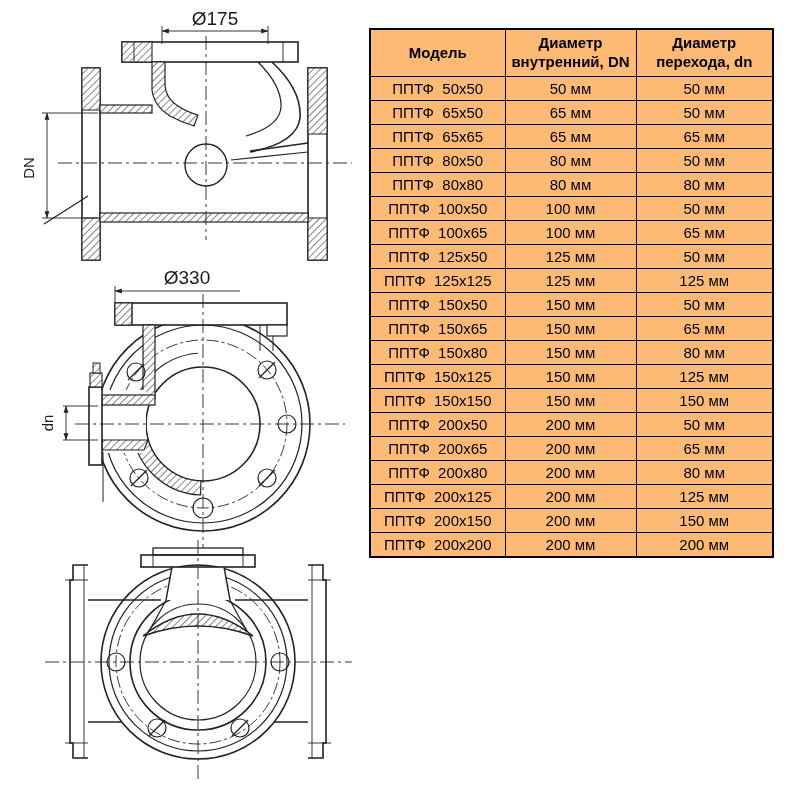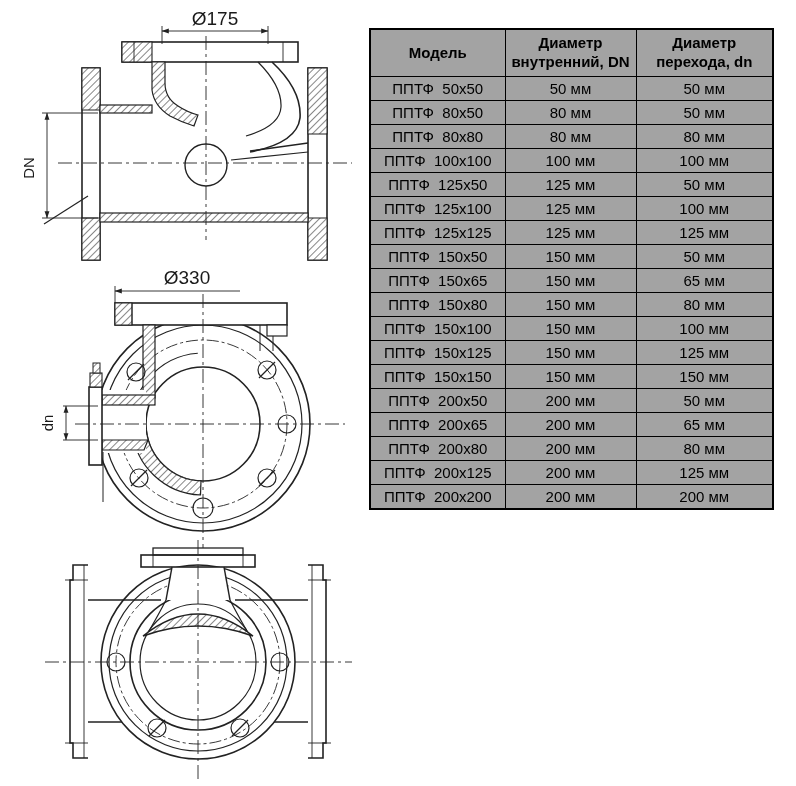--- a/index.html
+++ b/index.html
@@ -1,19 +1,19 @@
 <!DOCTYPE html>
 <html><head>
 <meta charset="utf-8">
 <style>
   html,body{margin:0;padding:0;background:#ffffff;}
   body{width:796px;height:786px;position:relative;font-family:"Liberation Sans",sans-serif;overflow:hidden;}
   .drawing-wrap{position:absolute;left:0;top:0;width:408px;height:786px;}
   .table-wrap{position:absolute;left:369px;top:28px;width:404px;}
-  table.spec{border-collapse:collapse;table-layout:fixed;width:403px;background:#a3a3a3;}
+  table.spec{border-collapse:collapse;table-layout:fixed;width:403px;background:#fdba74;}
   table.spec{border:2px solid #000;}
   table.spec th,table.spec td{border:1px solid #000;text-align:center;vertical-align:middle;color:#000;padding:0;}
   table.spec th{height:46px;font-size:15px;font-weight:bold;line-height:1.25;white-space:pre-line;}
   table.spec td{height:23px;font-size:15px;font-weight:normal;line-height:1;}
   table.spec td:first-child{white-space:pre;}
   svg text{fill:#1a1a1a;}
 </style>
 </head>
 <body>
 
@@ -219,70 +219,75 @@
 перехода, dn</th>
       </tr>
     </thead>
     <tbody>
         <tr>
           <td>ППТФ  50х50</td>
           <td>50 мм</td>
           <td>50 мм</td>
         </tr>
         <tr>
+          <td>ППТФ  65х50</td>
+          <td>65 мм</td>
+          <td>50 мм</td>
+        </tr>
+        <tr>
+          <td>ППТФ  65х65</td>
+          <td>65 мм</td>
+          <td>65 мм</td>
+        </tr>
+        <tr>
           <td>ППТФ  80х50</td>
           <td>80 мм</td>
           <td>50 мм</td>
         </tr>
         <tr>
           <td>ППТФ  80х80</td>
           <td>80 мм</td>
           <td>80 мм</td>
         </tr>
         <tr>
-          <td>ППТФ  100х100</td>
+          <td>ППТФ  100х50</td>
           <td>100 мм</td>
+          <td>50 мм</td>
+        </tr>
+        <tr>
+          <td>ППТФ  100х65</td>
           <td>100 мм</td>
+          <td>65 мм</td>
         </tr>
         <tr>
           <td>ППТФ  125х50</td>
           <td>125 мм</td>
           <td>50 мм</td>
         </tr>
         <tr>
-          <td>ППТФ  125х100</td>
-          <td>125 мм</td>
-          <td>100 мм</td>
-        </tr>
-        <tr>
           <td>ППТФ  125х125</td>
           <td>125 мм</td>
           <td>125 мм</td>
         </tr>
         <tr>
           <td>ППТФ  150х50</td>
           <td>150 мм</td>
           <td>50 мм</td>
         </tr>
         <tr>
           <td>ППТФ  150х65</td>
           <td>150 мм</td>
           <td>65 мм</td>
         </tr>
         <tr>
           <td>ППТФ  150х80</td>
           <td>150 мм</td>
           <td>80 мм</td>
         </tr>
         <tr>
-          <td>ППТФ  150х100</td>
-          <td>150 мм</td>
-          <td>100 мм</td>
-        </tr>
-        <tr>
           <td>ППТФ  150х125</td>
           <td>150 мм</td>
           <td>125 мм</td>
         </tr>
         <tr>
           <td>ППТФ  150х150</td>
           <td>150 мм</td>
           <td>150 мм</td>
         </tr>
         <tr>
@@ -297,20 +302,25 @@
         </tr>
         <tr>
           <td>ППТФ  200х80</td>
           <td>200 мм</td>
           <td>80 мм</td>
         </tr>
         <tr>
           <td>ППТФ  200х125</td>
           <td>200 мм</td>
           <td>125 мм</td>
+        </tr>
+        <tr>
+          <td>ППТФ  200х150</td>
+          <td>200 мм</td>
+          <td>150 мм</td>
         </tr>
         <tr>
           <td>ППТФ  200х200</td>
           <td>200 мм</td>
           <td>200 мм</td>
         </tr>
       </tbody>
   </table>
 </div>
 

